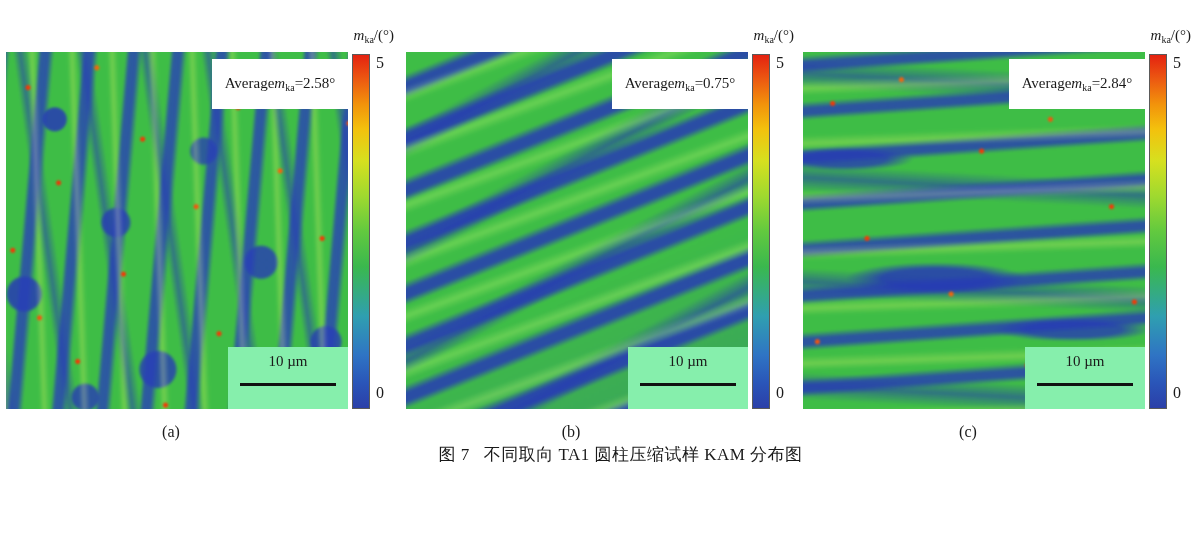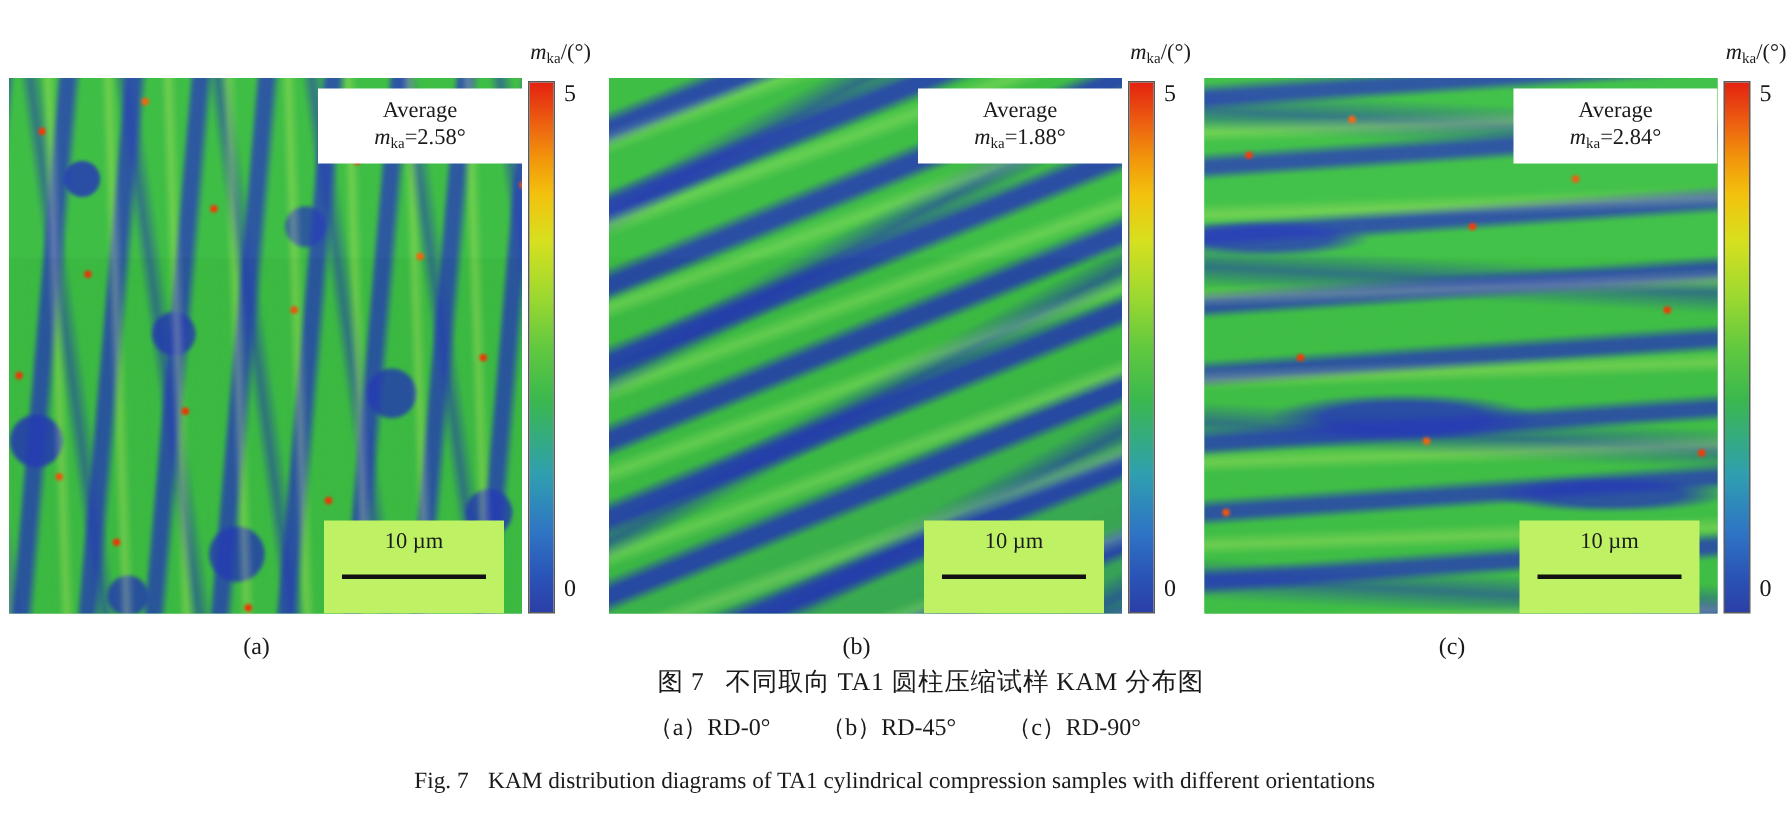--- a/index.html
+++ b/index.html
@@ -197,43 +197,43 @@
 
   
   .avg-box {
     position: absolute;
     right: 0px;
     top: 7px;
     width: 136px;
     height: 50px;
     background: #ffffff;
     display: flex;
-    flex-direction: column;
+    flex-direction: row;
     align-items: center;
     justify-content: center;
     line-height: 1.18;
     z-index: 5;
   }
   .avg-box .avg-title { font-size: 15px; }
   .avg-box .avg-val { font-size: 15px; white-space: nowrap; }
   .avg-box .avg-val i { font-style: italic; }
   .avg-box .avg-val sub {
     font-size: 10px;
     font-style: normal;
     vertical-align: -0.28em;
   }
 
   
   .scale-box {
     position: absolute;
-    right: 12px;
+    right: 0px;
     bottom: 0px;
     width: 120px;
     height: 62px;
-    background: #bef264;
+    background: #86efac;
     z-index: 5;
   }
   .scale-text {
     position: absolute;
     left: 0; right: 0;
     top: 6px;
     text-align: center;
     font-size: 15px;
   }
   .scale-line {
@@ -362,21 +362,21 @@
     <div class="map">
       <div class="map-inner">
         <div class="map-layer lay-base"></div>
         <div class="map-layer b-blue"></div>
         <div class="map-layer b-green"></div>
         <div class="map-layer grain"></div>
       </div>
 
       <div class="avg-box">
         <div class="avg-title">Average</div>
-        <div class="avg-val"><i>m</i><sub>ka</sub><span>=1.88°</span></div>
+        <div class="avg-val"><i>m</i><sub>ka</sub><span>=0.75°</span></div>
       </div>
 
       <div class="scale-box">
         <div class="scale-text">10 µm</div>
         <div class="scale-line"></div>
       </div>
     </div>
 
     <div class="cbar"></div>
     <div class="cbar-tick hi">5</div>
@@ -415,21 +415,15 @@
     <div class="cbar-tick hi">5</div>
     <div class="cbar-tick lo">0</div>
 
     <div class="sub-label">(c)</div>
   </div>
 
   <div class="cap-cn-line1">
     <span>图 7</span><span class="gap"></span><span>不同取向 TA1 圆柱压缩试样 KAM 分布图</span>
   </div>
 
-  <div class="cap-cn-line2">
-    <span class="seg">（a）RD-0°</span><span class="seg">（b）RD-45°</span><span class="seg">（c）RD-90°</span>
-  </div>
-
-  <div class="cap-en">
-    <span class="figno">Fig. 7</span><span>KAM distribution diagrams of TA1 cylindrical compression samples with different orientations</span>
-  </div>
+
 
 </div>
 
 </body></html>

